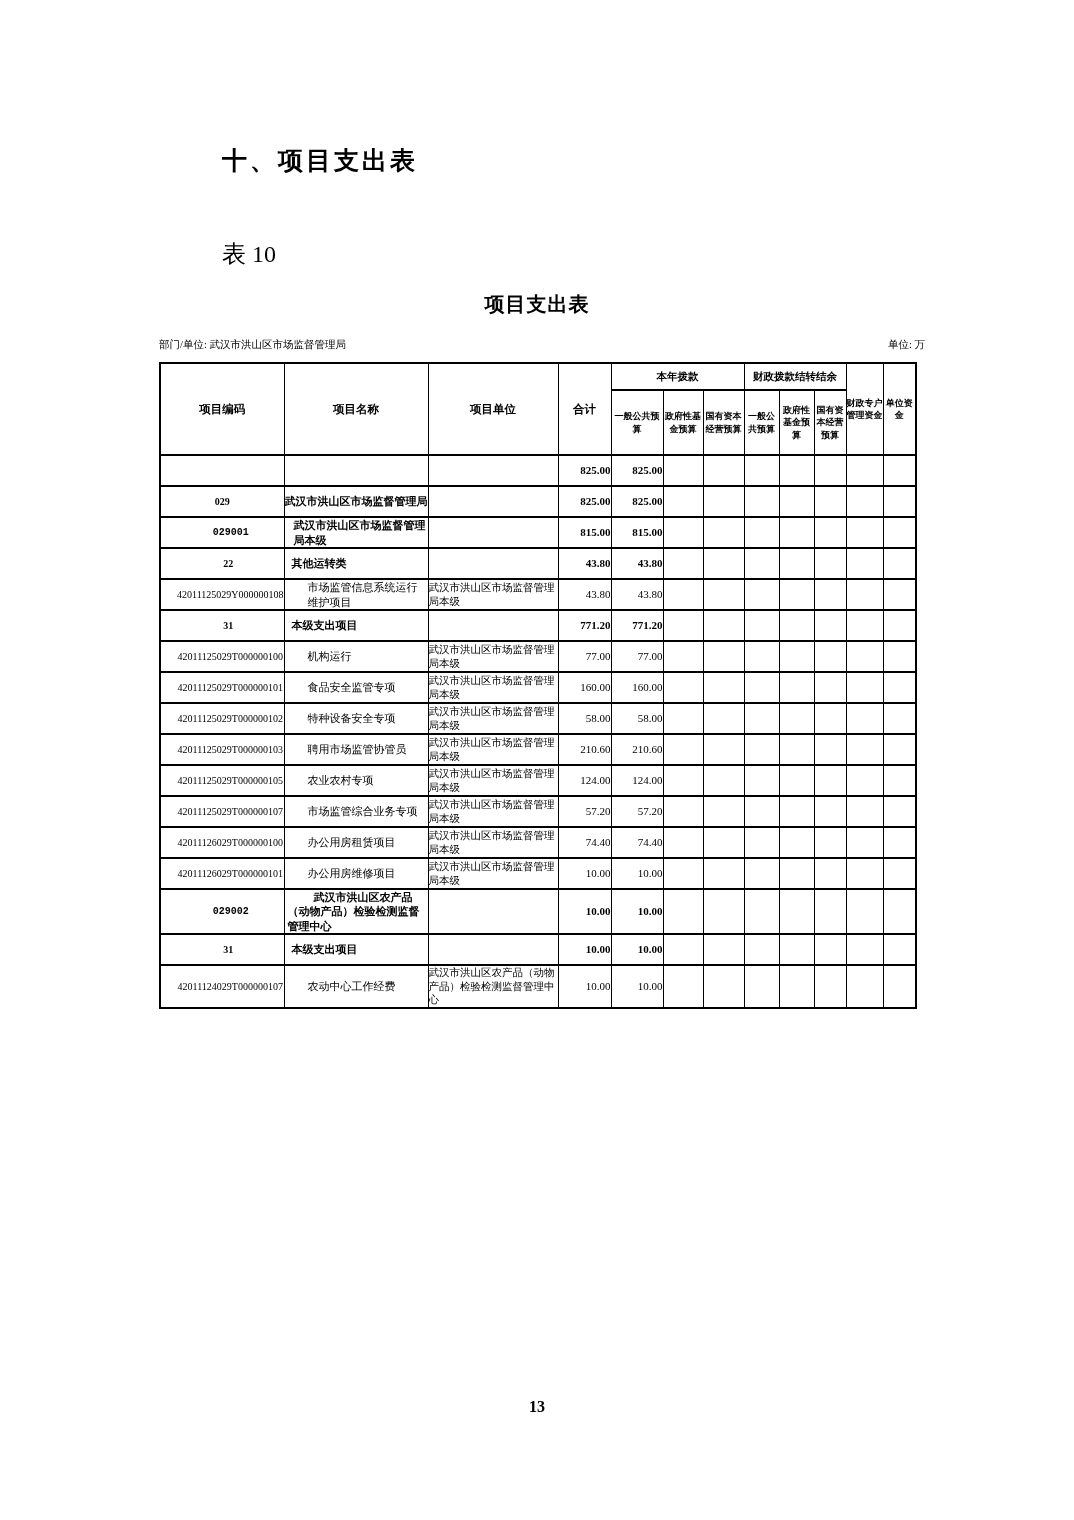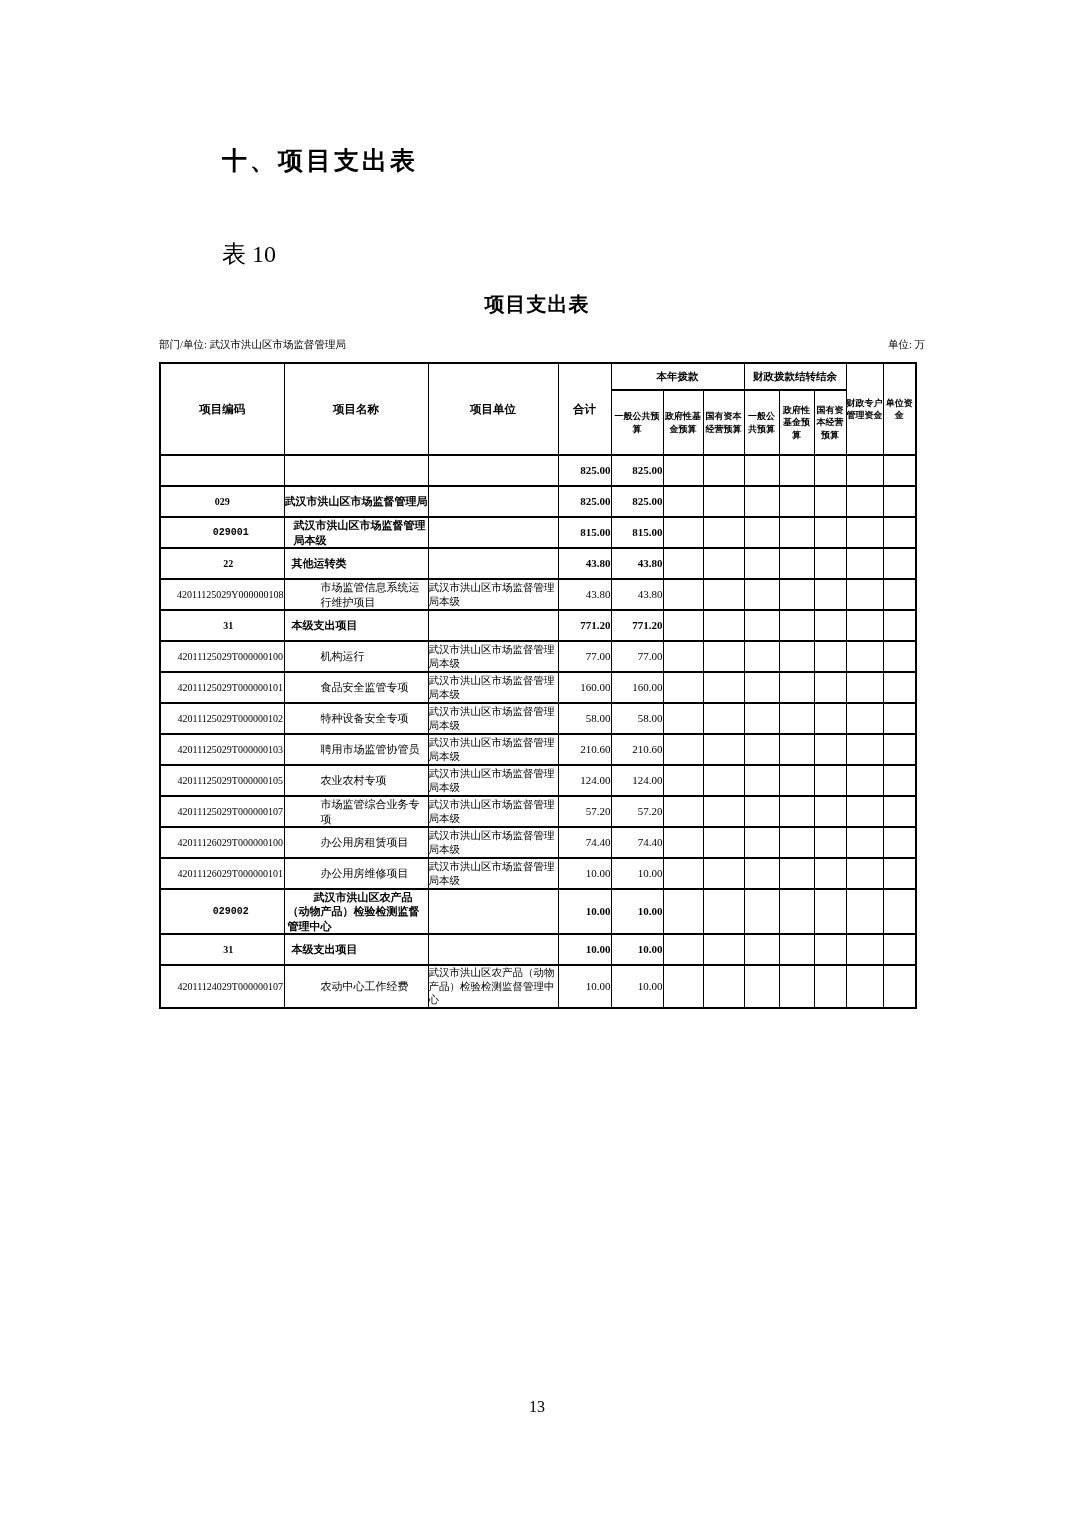--- a/index.html
+++ b/index.html
@@ -47,30 +47,30 @@
   tbody tr{height:31px;}
   tbody td{font-size:11px;}
   tbody tr.bold td{font-weight:700;}
   td.col-code{font-size:10px;text-align:center;padding-left:2px;}
   td.col-code.lvl1{padding-left:17px;font-family:Liberation Mono, monospace;}
   td.col-code.lvl2{padding-left:12px;}
   td.col-code.lvl3{text-align:center;padding-left:16px;}
   td.col-name{text-align:left;padding-left:3px;padding-right:2px;}
   td.col-name.lvl1{padding-left:9px;}
   td.col-name.lvl2{padding-left:7px;}
-  td.col-name.lvl3{padding-left:36px;}
+  td.col-name.lvl3{padding-left:23px;}
   td.col-name.hang{padding-left:3px;text-indent:26px;}
   td.col-name.hang{text-indent:26px each-line;}
   td.col-unit{text-align:left;padding-left:3px;padding-right:2px;font-size:10.5px;}
   td.col-total{text-align:right;padding-right:4px;}
   td.col-general{text-align:right;padding-right:1px;}
   td.num{text-align:right;padding-right:2px;}
   .page-number{
     position:absolute;left:0;top:1398px;width:1074px;
-    text-align:center;font-size:16px;
+    text-align:center;font-size:16px;font-weight:bold;
   }
 </style>
 </head>
 <body>
 
 <div class="section-heading">十、项目支出表</div>
 <div class="table-caption">表 10</div>
 <div class="table-title">项目支出表</div>
 
 <div class="meta-row">

